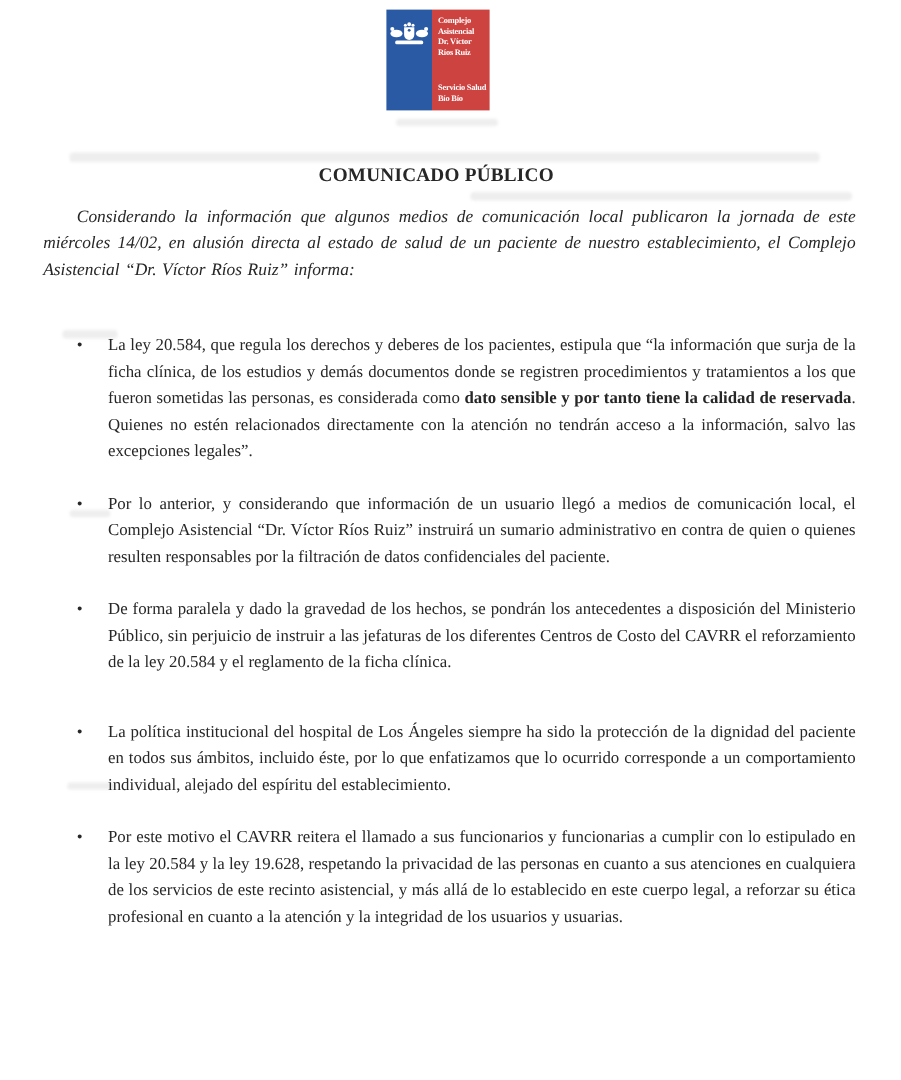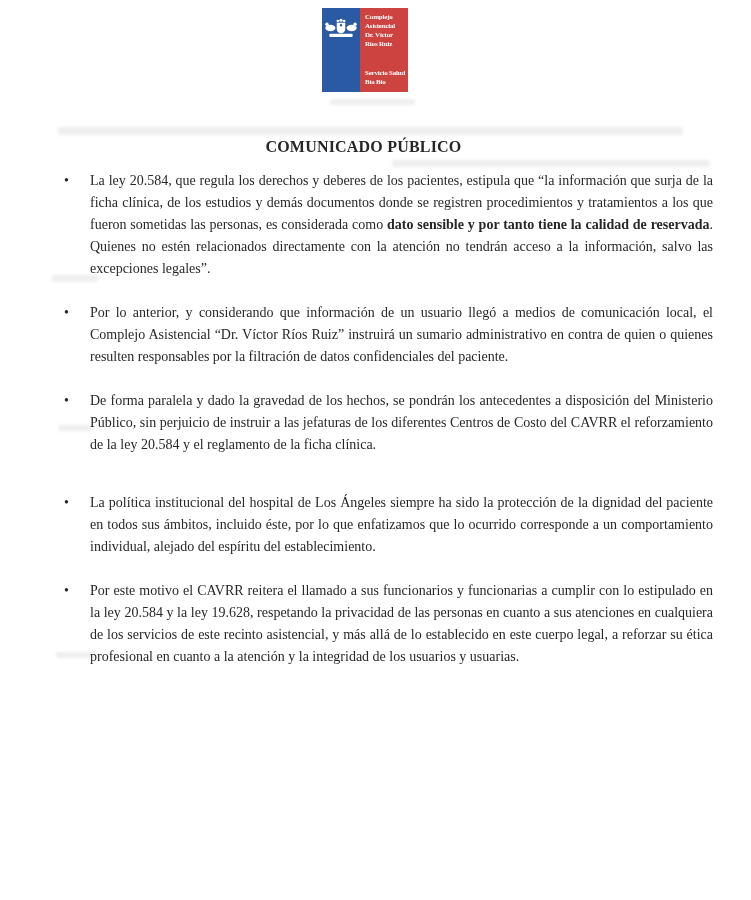--- a/index.html
+++ b/index.html
@@ -94,20 +94,21 @@
   <div class="artifact a2"></div>
   <div class="artifact a3"></div>
   <div class="artifact a4"></div>
   <div class="artifact a5"></div>
   <div class="artifact a6"></div>
 
   <div class="content">
 
     <h1 class="title">COMUNICADO PÚBLICO</h1>
 
+    <p class="intro">Considerando la información que algunos medios de comunicación local publicaron la jornada de este miércoles 14/02, en alusión directa al estado de salud de un paciente de nuestro establecimiento, el Complejo Asistencial “Dr. Víctor Ríos Ruiz” informa:</p>
 
     <div class="bullet">
       <span class="marker">•</span><span>La ley 20.584, que regula los derechos y deberes de los pacientes, estipula que “la información que surja de la ficha clínica, de los estudios y demás documentos donde se registren procedimientos y tratamientos a los que fueron sometidas las personas, es considerada como </span><span class="b">dato sensible y por tanto tiene la calidad de reservada</span><span>. Quienes no estén relacionados directamente con la atención no tendrán acceso a la información, salvo las excepciones legales”.</span>
     </div>
 
     <div class="bullet">
       <span class="marker">•</span><span>Por lo anterior, y considerando que información de un usuario llegó a medios de comunicación local, el Complejo Asistencial “Dr. Víctor Ríos Ruiz” instruirá un sumario administrativo en contra de quien o quienes resulten responsables por la filtración de datos confidenciales del paciente.</span><span class="b"></span><span></span>
     </div>
 
     <div class="bullet">

